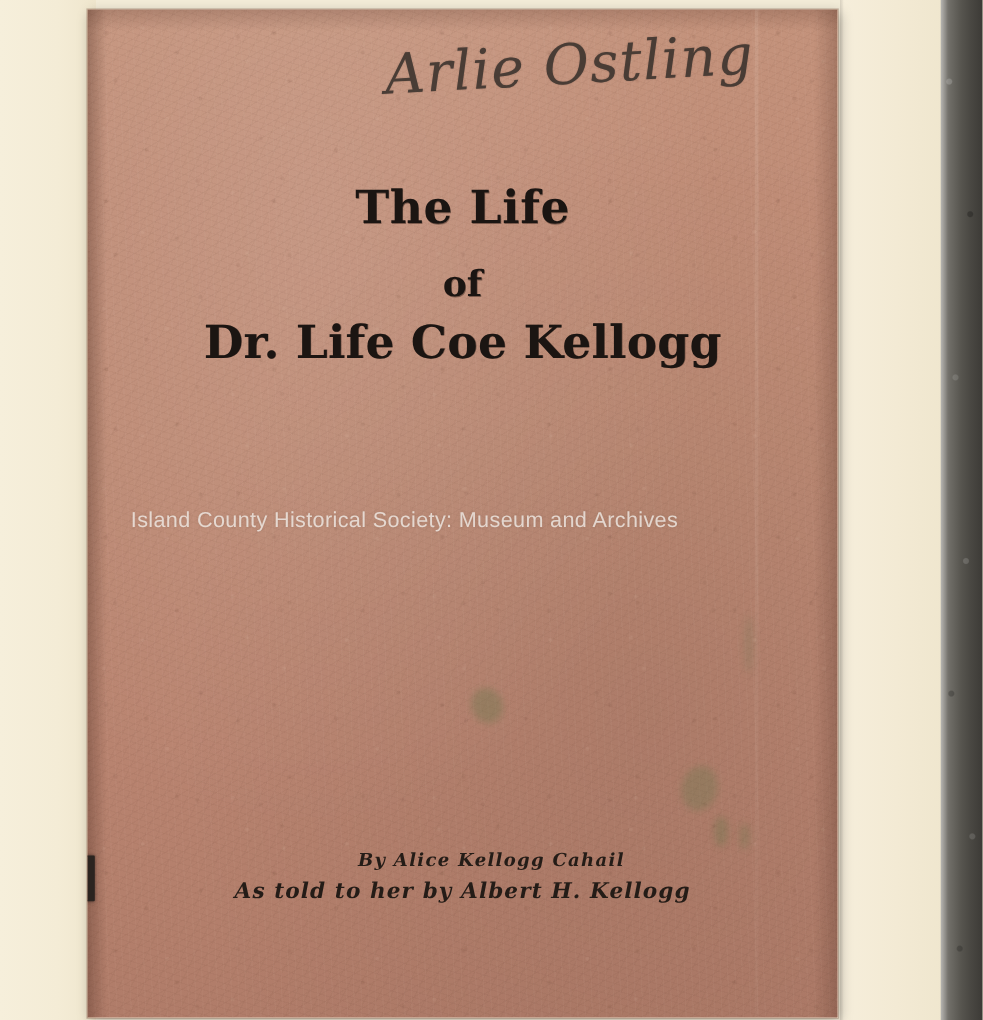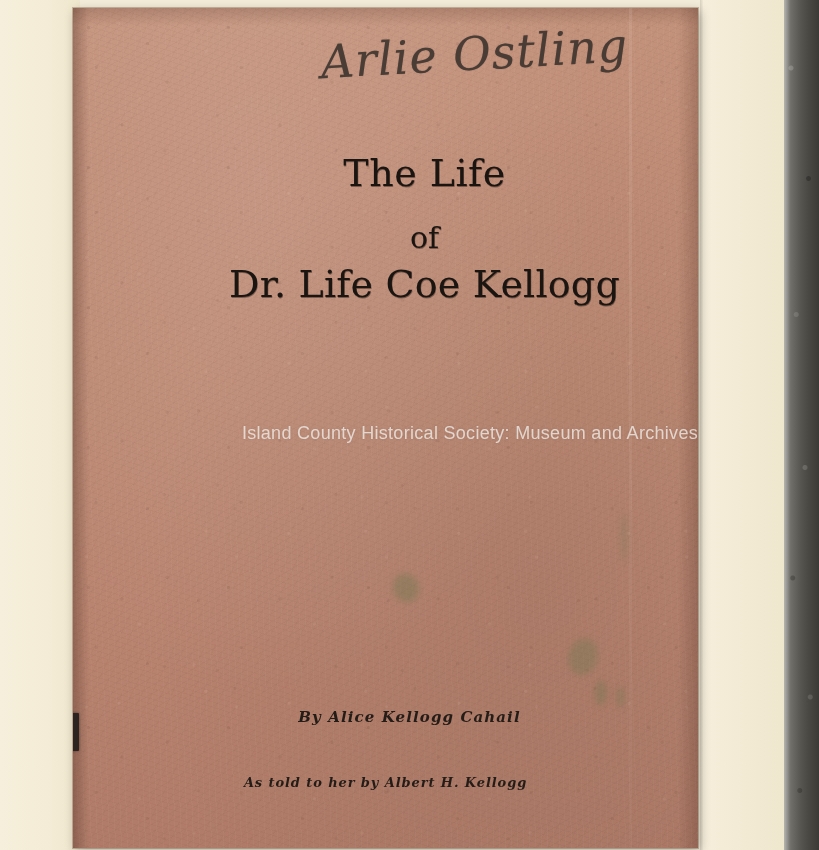--- a/index.html
+++ b/index.html
@@ -192,22 +192,21 @@
 
   
   .title-block {
     position: absolute;
     left: 0;
     top: 142px;
     width: 100%;
     text-align: center;
     color: #1b1512;
     font-family: "DejaVu Serif", serif;
-    font-weight: normal;
-    padding-left: 39px;
+    font-weight: bold;
   }
   .title-line1 {
     font-size: 38px;
     letter-spacing: 0.5px;
     line-height: 1.22;
     text-shadow: 0.5px 0.5px 0 rgba(40,25,18,0.45);
   }
   .title-line2 {
     font-size: 30px;
     line-height: 1.45;
@@ -220,42 +219,43 @@
     line-height: 1.3;
     text-shadow: 0.5px 0.5px 0 rgba(40,25,18,0.45);
   }
 
   
   .watermark {
     position: absolute;
     left: 0;
     top: 415px;
     width: 100%;
-    text-align: right;
+    text-align: left;
     font-family: "Liberation Sans", sans-serif;
     font-size: 18px;
     color: rgba(250,248,245,0.72);
     letter-spacing: 0.3px;
     text-shadow: 0 0 2px rgba(120,90,70,0.25);
+    padding-left: 36px;
   }
 
   
   .byline {
     position: absolute;
     left: 0;
     top: 698px;
     width: 100%;
     text-align: center;
     color: #241c17;
     font-family: "DejaVu Serif", serif;
     font-style: italic;
     font-weight: bold;
   }
   .byline-1 { font-size: 15px; letter-spacing: 1.1px; line-height: 1.5; padding-left: 48px; }
-  .byline-2 { font-size: 13px; letter-spacing: 0.9px; line-height: 1.6; margin-top: 44px; }
+  .byline-2 { font-size: 18px; letter-spacing: 0.9px; line-height: 1.6; }
 
   
   .crease {
     position: absolute;
     left: 556px;
     top: 0;
     width: 3px;
     height: 850px;
     background: linear-gradient(to bottom, rgba(255,245,235,0.20), rgba(255,245,235,0.05));
     opacity: 0.5;

